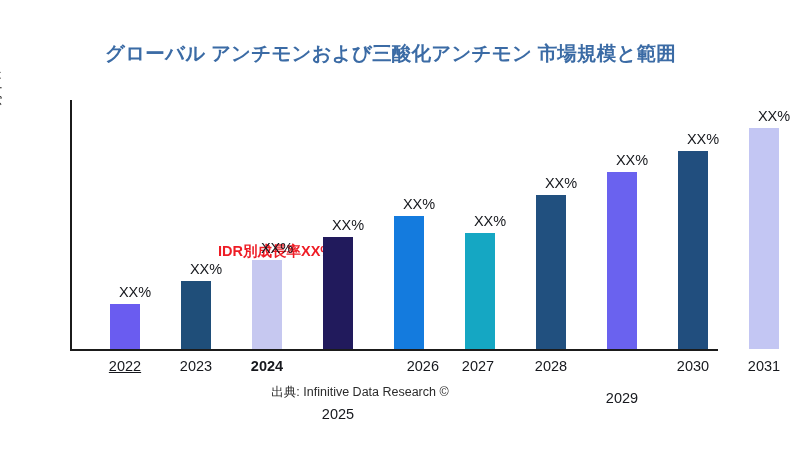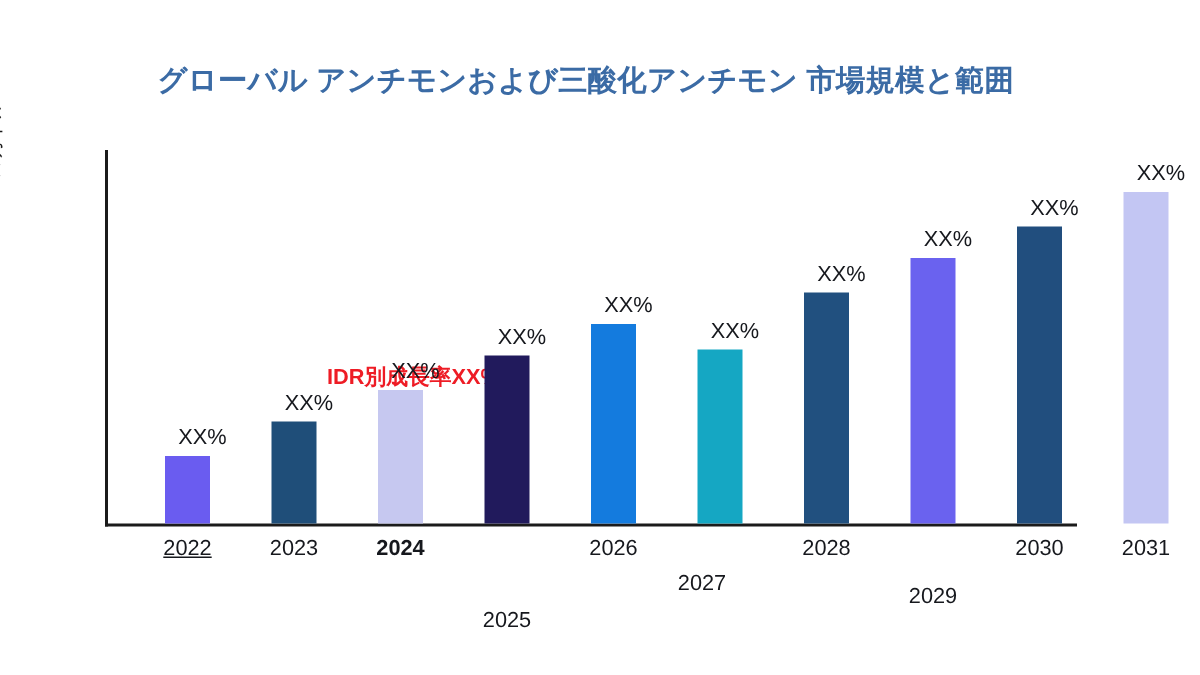--- a/index.html
+++ b/index.html
@@ -181,22 +181,23 @@
           <div class="bar" style="height: 221px; background: rgb(195, 198, 243);"></div>
         </div>
       </div>
   </div>
 
   <div id="ticks-layer">
       <div class="x-tick" style="left: 95px; text-decoration: underline;">2022</div>
       <div class="x-tick" style="left: 166px;">2023</div>
       <div class="x-tick" style="left: 237px; font-weight: bold;">2024</div>
       <div class="x-tick" style="left: 308px; margin-top: 48px;">2025</div>
-      <div class="x-tick" style="left: 379px;">2026</div>
-      <div class="x-tick" style="left: 438px; margin-top: 23px;">2027</div>
+      <div class="x-tick" style="left: 379px; text-align: right;">2026</div>
+      <div class="x-tick" style="left: 448px;">2027</div>
       <div class="x-tick" style="left: 521px;">2028</div>
       <div class="x-tick" style="left: 592px; margin-top: 32px;">2029</div>
       <div class="x-tick" style="left: 663px;">2030</div>
       <div class="x-tick" style="left: 734px;">2031</div>
     </div>
 
+  <div class="source-note">出典: Infinitive Data Research ©</div>
 
 </div>
 
 </body></html>

